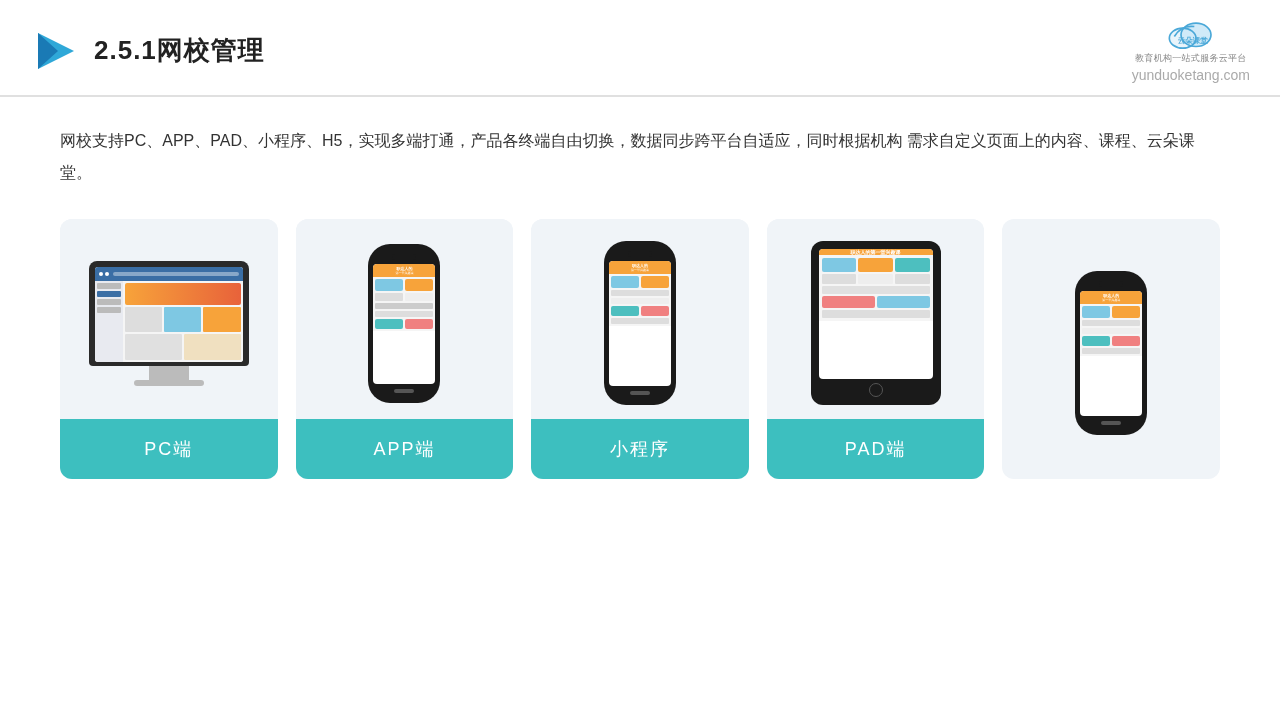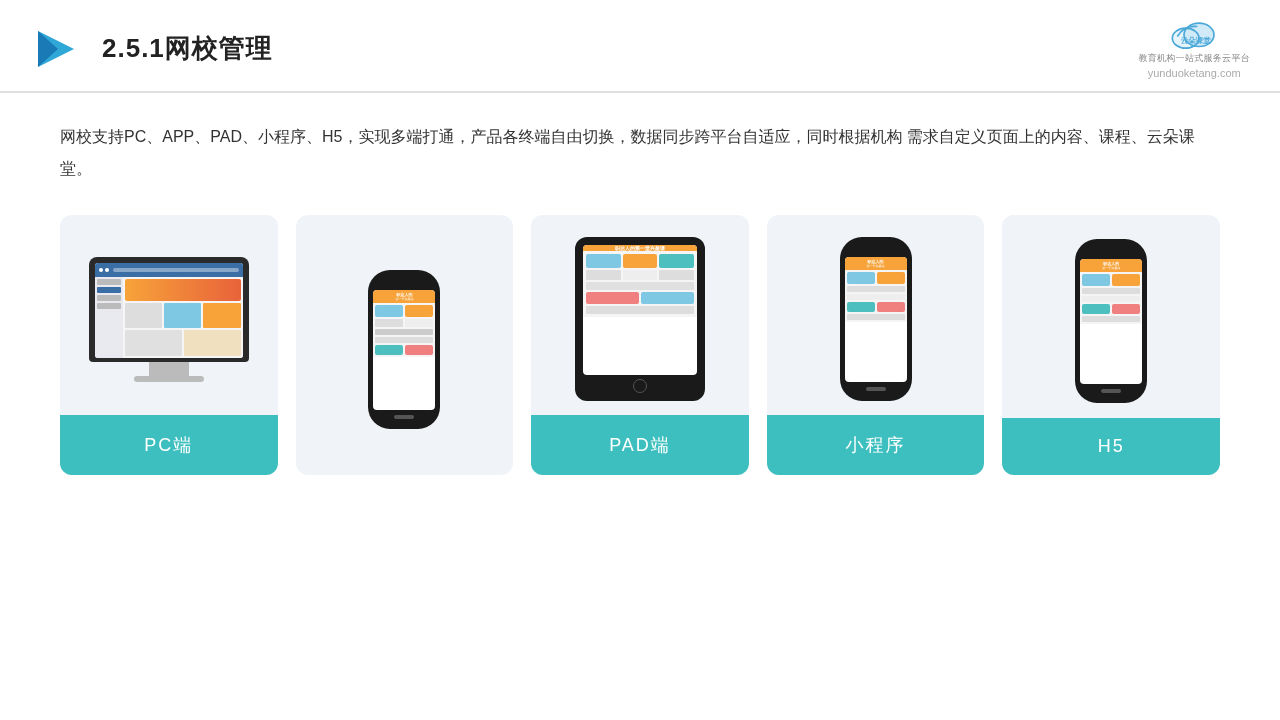--- a/index.html
+++ b/index.html
@@ -15,21 +15,21 @@
     .header {
       display: flex;
       align-items: center;
       justify-content: space-between;
       padding: 18px 30px 12px 30px;
       border-bottom: 2px solid #e0e0e0;
     }
     .header-left {
       display: flex;
       align-items: center;
-      gap: 24px;
+      gap: 16px;
     }
     .logo-play {
       width: 48px;
       height: 48px;
     }
     .page-title {
       font-size: 26px;
       font-weight: bold;
       color: #222;
       letter-spacing: 1px;
@@ -291,21 +291,21 @@
         <ellipse cx="20" cy="24" rx="16" ry="12" fill="#e8f4fb"></ellipse>
         <ellipse cx="36" cy="20" rx="18" ry="14" fill="#d0eaf8"></ellipse>
         <ellipse cx="20" cy="24" rx="16" ry="12" fill="none" stroke="#4aa8d8" stroke-width="2"></ellipse>
         <ellipse cx="36" cy="20" rx="18" ry="14" fill="none" stroke="#4aa8d8" stroke-width="2"></ellipse>
 
         <path d="M10,22 Q18,8 34,10" stroke="#4aa8d8" stroke-width="2" fill="none"></path>
         <text x="14" y="30" font-size="9" fill="#4aa8d8" font-family="Microsoft YaHei" font-weight="bold">云朵课堂</text>
       </svg>
     </div>
     <span class="brand-sub" style="font-size:9px;color:#888;text-align:right;letter-spacing:0.3px">教育机构一站式服务云平台</span>
-    <span style="font-size:11px;color:#aaa;">yunduoketang.com</span>
+    <span style="font-size:14px;color:#aaa;">yunduoketang.com</span>
   </div>
 </div>
 
 <div class="main">
   <p class="description">网校支持PC、APP、PAD、小程序、H5，实现多端打通，产品各终端自由切换，数据同步跨平台自适应，同时根据机构
 需求自定义页面上的内容、课程、云朵课堂。</p>
 
   <div class="cards-row">
 
     <div class="card">
@@ -375,56 +375,21 @@
                     <div style="flex:1;height:10px;background:#4dbfbf;border-radius:2px;"></div>
                     <div style="flex:1;height:10px;background:#f08080;border-radius:2px;"></div>
                   </div>
                 </div>
               </div>
             </div>
             <div class="phone-home"></div>
           </div>
         </div>
       </div>
-    </div>
-
-    <div class="card">
-      <div class="card-image-area">
-        <div class="tablet-mockup">
-          <div class="tablet-outer">
-            <div class="tablet-screen">
-              <div style="width:100%;height:100%;display:flex;flex-direction:column;">
-                <div style="background:#f7a33a;height:25%;display:flex;align-items:center;justify-content:center;">
-                  <span style="color:#fff;font-size:5px;font-weight:bold;">职达人的第一堂兴趣课</span>
-                </div>
-                <div style="background:#f5f5f5;flex:1;padding:3px;display:flex;flex-direction:column;gap:2px;">
-                  <div style="display:flex;gap:2px;">
-                    <div style="flex:1;height:14px;background:#7ec8e3;border-radius:2px;"></div>
-                    <div style="flex:1;height:14px;background:#f7a33a;border-radius:2px;"></div>
-                    <div style="flex:1;height:14px;background:#4dbfbf;border-radius:2px;"></div>
-                  </div>
-                  <div style="display:flex;gap:2px;">
-                    <div style="flex:1;height:10px;background:#ddd;border-radius:1px;"></div>
-                    <div style="flex:1;height:10px;background:#eee;border-radius:1px;"></div>
-                    <div style="flex:1;height:10px;background:#ddd;border-radius:1px;"></div>
-                  </div>
-                  <div style="height:8px;background:#e0e0e0;border-radius:1px;"></div>
-                  <div style="display:flex;gap:2px;">
-                    <div style="flex:1;height:12px;background:#f08080;border-radius:2px;"></div>
-                    <div style="flex:1;height:12px;background:#7ec8e3;border-radius:2px;"></div>
-                  </div>
-                  <div style="height:8px;background:#ddd;border-radius:1px;"></div>
-                </div>
-              </div>
-            </div>
-            <div class="tablet-home"></div>
-          </div>
-        </div>
-      </div>
-      <div class="card-label">PAD端</div>
+      <div class="card-label">APP端</div>
     </div>
 
     <div class="card">
       <div class="card-image-area">
         <div class="phone-mockup">
           <div class="phone-outer" style="width:72px;min-height:150px;">
             <div class="phone-notch"></div>
             <div class="phone-screen" style="width:62px;min-height:125px;">
               <div style="width:100%;height:100%;display:flex;flex-direction:column;">
                 <div style="background:#f7a33a;height:32%;padding:2px;display:flex;flex-direction:column;justify-content:center;align-items:center;">
@@ -448,20 +413,56 @@
             </div>
             <div class="phone-home"></div>
           </div>
         </div>
       </div>
       <div class="card-label">小程序</div>
     </div>
 
     <div class="card">
       <div class="card-image-area">
+        <div class="tablet-mockup">
+          <div class="tablet-outer">
+            <div class="tablet-screen">
+              <div style="width:100%;height:100%;display:flex;flex-direction:column;">
+                <div style="background:#f7a33a;height:25%;display:flex;align-items:center;justify-content:center;">
+                  <span style="color:#fff;font-size:5px;font-weight:bold;">职达人的第一堂兴趣课</span>
+                </div>
+                <div style="background:#f5f5f5;flex:1;padding:3px;display:flex;flex-direction:column;gap:2px;">
+                  <div style="display:flex;gap:2px;">
+                    <div style="flex:1;height:14px;background:#7ec8e3;border-radius:2px;"></div>
+                    <div style="flex:1;height:14px;background:#f7a33a;border-radius:2px;"></div>
+                    <div style="flex:1;height:14px;background:#4dbfbf;border-radius:2px;"></div>
+                  </div>
+                  <div style="display:flex;gap:2px;">
+                    <div style="flex:1;height:10px;background:#ddd;border-radius:1px;"></div>
+                    <div style="flex:1;height:10px;background:#eee;border-radius:1px;"></div>
+                    <div style="flex:1;height:10px;background:#ddd;border-radius:1px;"></div>
+                  </div>
+                  <div style="height:8px;background:#e0e0e0;border-radius:1px;"></div>
+                  <div style="display:flex;gap:2px;">
+                    <div style="flex:1;height:12px;background:#f08080;border-radius:2px;"></div>
+                    <div style="flex:1;height:12px;background:#7ec8e3;border-radius:2px;"></div>
+                  </div>
+                  <div style="height:8px;background:#ddd;border-radius:1px;"></div>
+                </div>
+              </div>
+            </div>
+            <div class="tablet-home"></div>
+          </div>
+        </div>
+      </div>
+      <div class="card-label">PAD端</div>
+    </div>
+
+    <div class="card">
+      <div class="card-image-area">
         <div class="phone-mockup">
           <div class="phone-outer" style="width:72px;min-height:150px;">
             <div class="phone-notch"></div>
             <div class="phone-screen" style="width:62px;min-height:125px;">
               <div style="width:100%;height:100%;display:flex;flex-direction:column;">
                 <div style="background:#f7a33a;height:32%;padding:2px;display:flex;flex-direction:column;justify-content:center;align-items:center;">
                   <div style="color:#fff;font-size:4px;font-weight:bold;">职达人的</div>
                   <div style="color:#fff;font-size:3px;">第一堂兴趣课</div>
                 </div>
                 <div style="background:#f5f5f5;flex:1;padding:2px;display:flex;flex-direction:column;gap:2px;">
@@ -476,17 +477,16 @@
                     <div style="flex:1;height:10px;background:#f08080;border-radius:2px;"></div>
                   </div>
                   <div style="height:6px;background:#ddd;border-radius:1px;"></div>
                 </div>
               </div>
             </div>
             <div class="phone-home"></div>
           </div>
         </div>
       </div>
-      <div class="card-label">H5</div>
     </div>
 
   </div>
 </div>
 
 </body></html>

